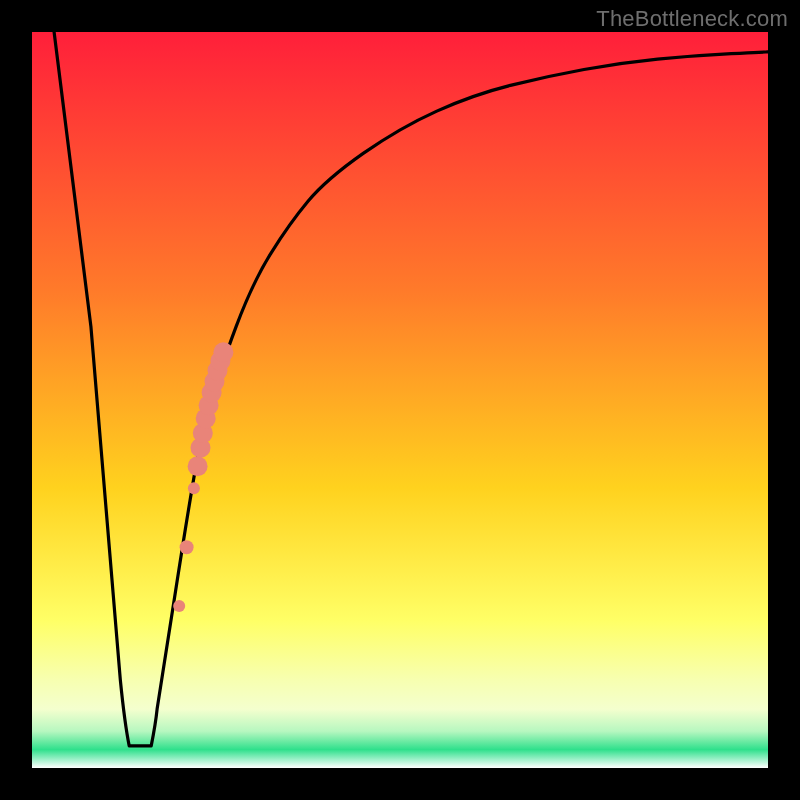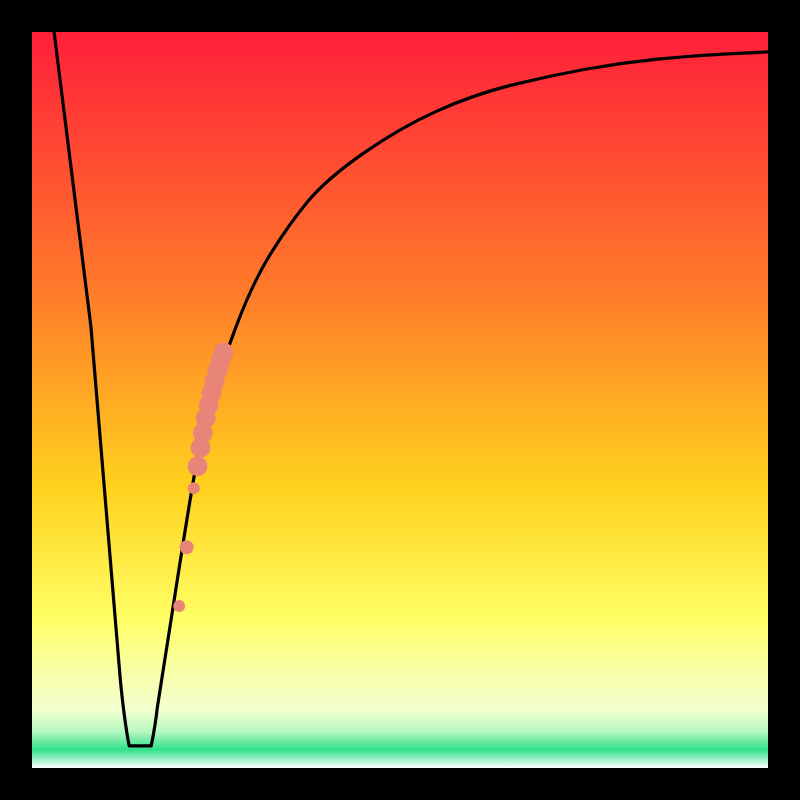--- a/index.html
+++ b/index.html
@@ -79,13 +79,14 @@
           <circle cx="176.6" cy="373.2" r="10" fill="#e98479" stroke="#c46a60" stroke-width="0"></circle>
           <circle cx="179.6" cy="360.6" r="10" fill="#e98479" stroke="#c46a60" stroke-width="0"></circle>
           <circle cx="182.5" cy="349.6" r="10" fill="#e98479" stroke="#c46a60" stroke-width="0"></circle>
           <circle cx="185.5" cy="338.6" r="10" fill="#e98479" stroke="#c46a60" stroke-width="0"></circle>
           <circle cx="188.4" cy="329.0" r="10" fill="#e98479" stroke="#c46a60" stroke-width="0"></circle>
           <circle cx="191.4" cy="320.2" r="10" fill="#e98479" stroke="#c46a60" stroke-width="0"></circle>
         </g>
     </svg>
   </div>
 
+  <div class="watermark">TheBottleneck.com</div>
 </div>
 
 </body></html>

